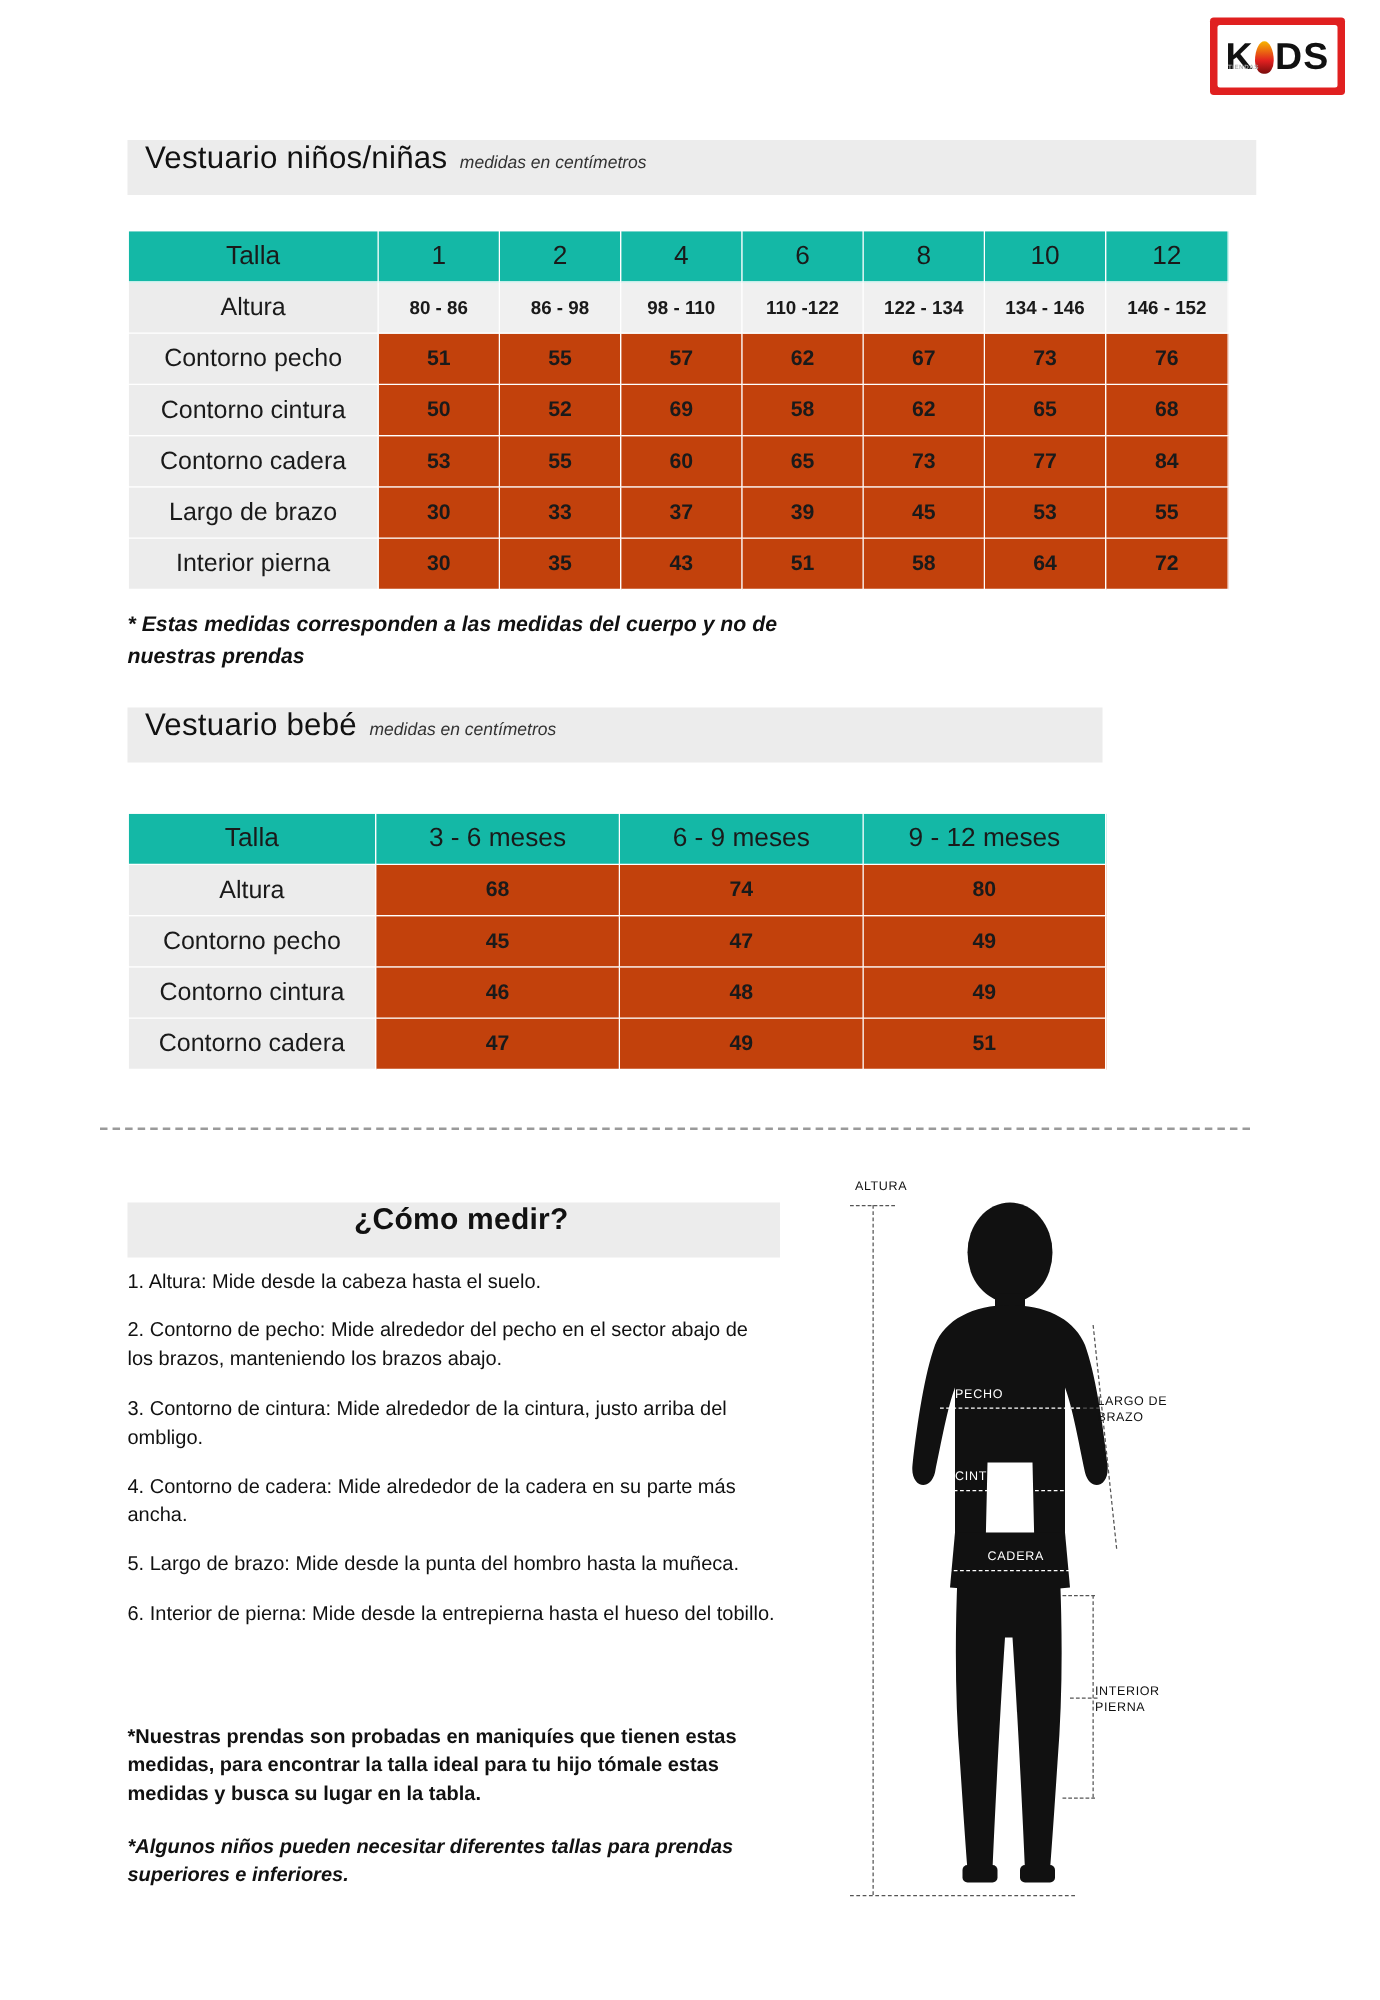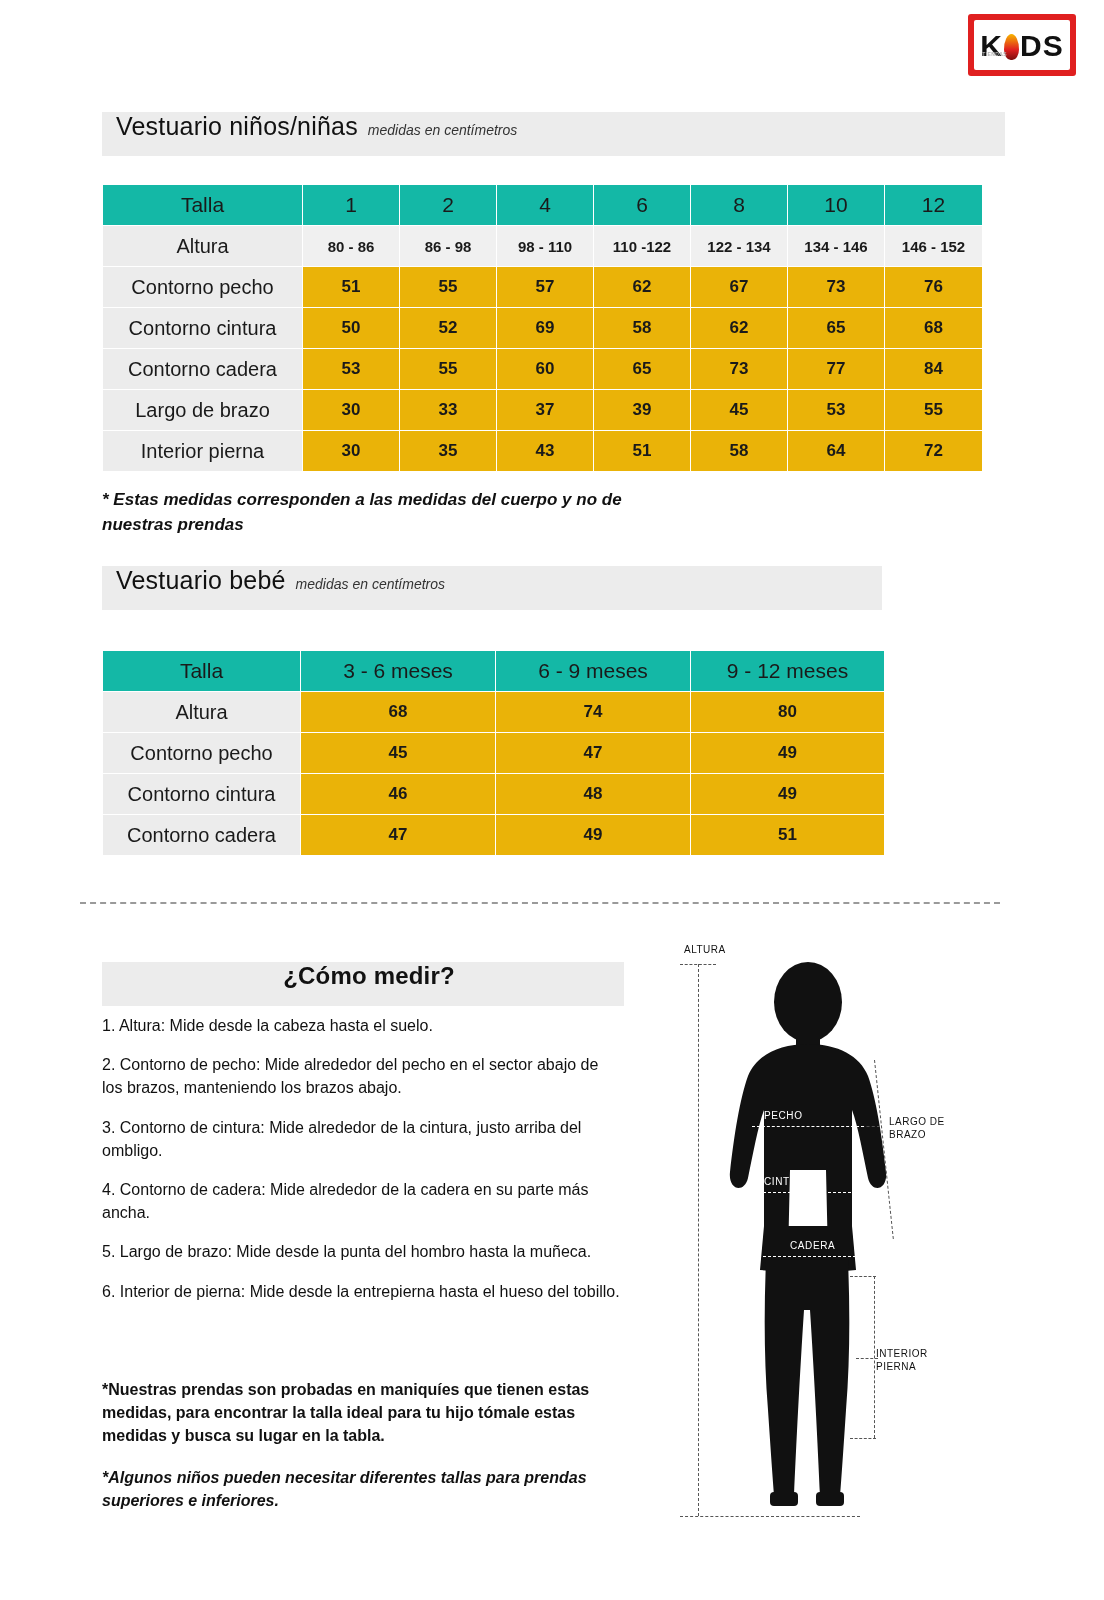--- a/index.html
+++ b/index.html
@@ -96,21 +96,21 @@
     background: #f5f5f5;
     color: #1a1a1a;
   }
   table td.rowhead {
     background: #ececec;
     font-size: 20px;
     font-weight: 400;
     padding: 0 6px;
   }
   table td.cell {
-    background: #eab308;
+    background: #c2410c;
     font-size: 17px;
     font-weight: bold;
   }
   table td.colhead {
     background: #14b8a6;
     font-size: 21px;
     font-weight: 400;
   }
   table td.subhead {
     background: #f0f0f0;
@@ -426,21 +426,21 @@
 
     <rect x="110" y="552" width="28" height="14" rx="4" fill="#111"></rect>
     <rect x="156" y="552" width="28" height="14" rx="4" fill="#111"></rect>
   </svg>
 
   <div class="fig-label" style="left:24px; top:4px;">ALTURA</div>
   <div class="fig-hline" style="left:20px; top:24px; width:36px;"></div>
   <div class="fig-line" style="left:38px; top:24px; height:552px;"></div>
   <div class="fig-hline" style="left:20px; top:576px; width:180px;"></div>
 
-  <div class="fig-label" style="left:218px; top:176px; white-space:pre;margin-left:11px;">LARGO DE
+  <div class="fig-label" style="left:218px; top:176px; white-space:pre;">LARGO DE
 BRAZO</div>
   <div class="fig-hline" style="left:196px; top:186px; width:24px;"></div>
   <div class="fig-line" style="left:214px; top:120px; height:180px; transform:rotate(-6deg); transform-origin: top;"></div>
 
   <div class="fig-label" style="left:216px; top:408px; white-space:pre;">INTERIOR
 PIERNA</div>
   <div class="fig-hline" style="left:196px; top:418px; width:22px;"></div>
   <div class="fig-line" style="left:214px; top:336px; height:162px;"></div>
   <div class="fig-hline" style="left:190px; top:336px; width:26px;"></div>
   <div class="fig-hline" style="left:190px; top:498px; width:26px;"></div>

